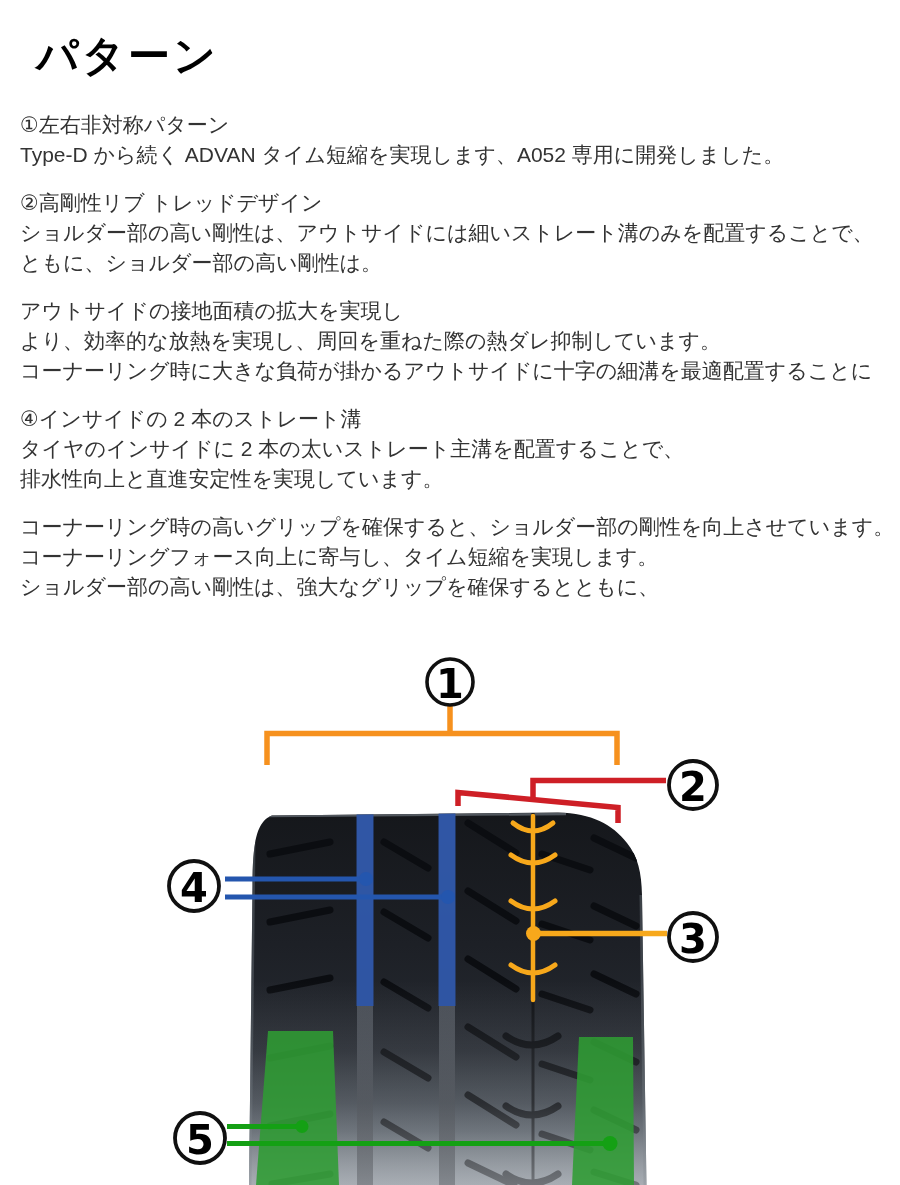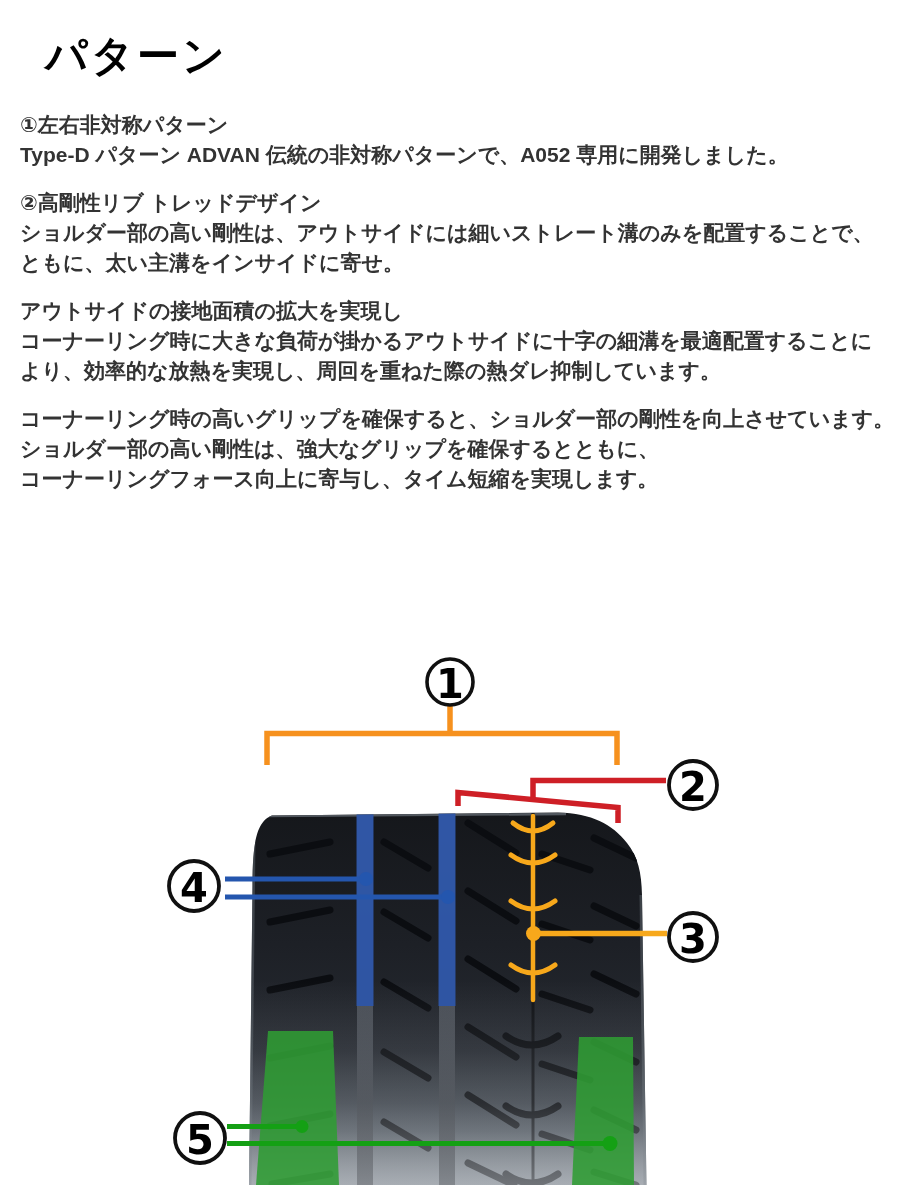--- a/index.html
+++ b/index.html
@@ -1,64 +1,69 @@
 <!DOCTYPE html>
 <html><head>
 <meta charset="utf-8">
 <style>
   html,body{margin:0;padding:0;}
   .page{
     position:relative;width:900px;height:1185px;background:#ffffff;overflow:hidden;
     font-family:"Liberation Sans","DejaVu Sans",sans-serif;
   }
-  .header{position:absolute;left:10px;top:26px;height:60px;display:flex;align-items:center;}
+  .header{position:absolute;left:1px;top:26px;height:60px;display:flex;align-items:center;}
   .bar-thick{width:15px;background:#000;}
   .bar-gap{width:4px;}
   .bar-thin{width:5px;background:#000;}
   .title{
     margin-left:11px;font-size:42px;font-weight:bold;color:#000;
     line-height:60px;letter-spacing:3px;white-space:nowrap;
   }
   .sections{position:absolute;left:20px;top:110px;width:876px;font-size:21px;line-height:30px;color:#333;}
-  .section{margin-bottom:18px;font-weight:bold;}
+  .section{margin-bottom:18px;}
   .sec-line{white-space:nowrap;}
   .diagram{position:absolute;left:0;top:650px;width:900px;height:535px;}
   svg text.callout-num{font-family:"DejaVu Sans","Liberation Sans",sans-serif;font-weight:bold;font-size:40px;fill:#000;}
 </style>
 </head>
 <body>
 
 <div class="page">
 
   <div class="header">
     <div class="bar-thick"></div>
     <div class="bar-gap"></div>
     <div class="bar-thin"></div>
     <div class="title">パターン</div>
   </div>
 
   <div class="sections">
     <div class="section">
       <div class="sec-line">①左右非対称パターン</div>
-      <div class="sec-line">Type-D パターン ADVAN 伝統の非対称パターンで、A052 専用に開発しました。</div>
+      <div class="sec-line">Type-D から続く ADVAN タイム短縮を実現します、A052 専用に開発しました。</div>
     </div>
     <div class="section">
       <div class="sec-line">②高剛性リブ トレッドデザイン</div>
       <div class="sec-line">ショルダー部の高い剛性は、アウトサイドには細いストレート溝のみを配置することで、</div>
-      <div class="sec-line">ともに、太い主溝をインサイドに寄せ。</div>
+      <div class="sec-line">ともに、ショルダー部の高い剛性は。</div>
     </div>
     <div class="section">
       <div class="sec-line">アウトサイドの接地面積の拡大を実現し</div>
+      <div class="sec-line">より、効率的な放熱を実現し、周回を重ねた際の熱ダレ抑制しています。</div>
       <div class="sec-line">コーナーリング時に大きな負荷が掛かるアウトサイドに十字の細溝を最適配置することに</div>
-      <div class="sec-line">より、効率的な放熱を実現し、周回を重ねた際の熱ダレ抑制しています。</div>
+    </div>
+    <div class="section">
+      <div class="sec-line">④インサイドの 2 本のストレート溝</div>
+      <div class="sec-line">タイヤのインサイドに 2 本の太いストレート主溝を配置することで、</div>
+      <div class="sec-line">排水性向上と直進安定性を実現しています。</div>
     </div>
     <div class="section">
       <div class="sec-line">コーナーリング時の高いグリップを確保すると、ショルダー部の剛性を向上させています。</div>
+      <div class="sec-line">コーナーリングフォース向上に寄与し、タイム短縮を実現します。</div>
       <div class="sec-line">ショルダー部の高い剛性は、強大なグリップを確保するとともに、</div>
-      <div class="sec-line">コーナーリングフォース向上に寄与し、タイム短縮を実現します。</div>
     </div>
   </div>
 
   <svg class="diagram" width="900" height="535" viewBox="0 650 900 535" xmlns="http://www.w3.org/2000/svg">
     <defs>
       <linearGradient id="tireGrad" x1="0" y1="650" x2="0" y2="1185" gradientUnits="userSpaceOnUse">
         <stop offset="0.30" stop-color="#15171b"></stop>
         <stop offset="0.55" stop-color="#1d2026"></stop>
         <stop offset="0.75" stop-color="#262a31"></stop>
         <stop offset="0.90" stop-color="#4a5159"></stop>

